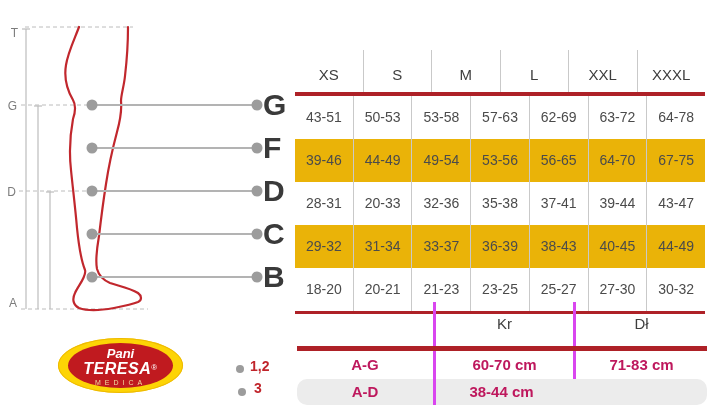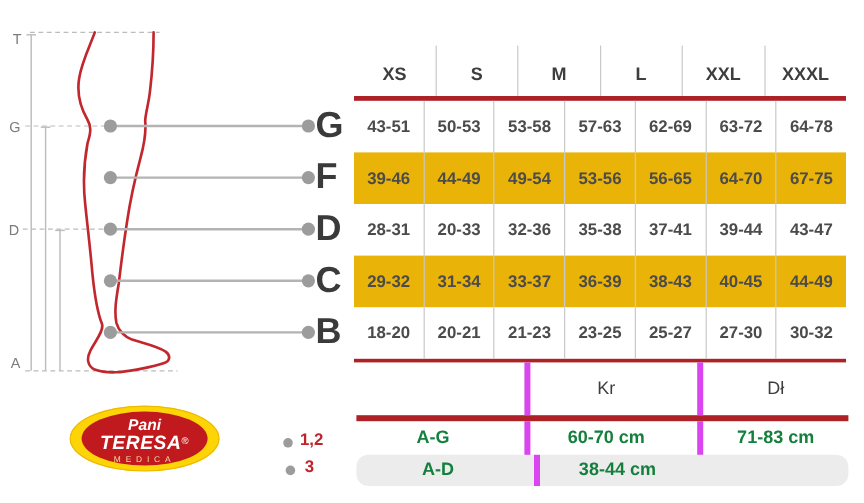--- a/index.html
+++ b/index.html
@@ -1,41 +1,41 @@
 <!DOCTYPE html>
 <html><head>
 <meta charset="utf-8">
 <style>
   html,body{margin:0;padding:0;background:#fff;}
   .stage{position:relative;width:720px;height:419px;background:#ffffff;
          font-family:"Liberation Sans",sans-serif;overflow:hidden;}
 
   
-  #size-table{position:absolute;left:295px;top:38px;width:410px;font-weight:bold;}
+  #size-table{position:absolute;left:295px;top:50px;width:410px;}
   .t-row{display:flex;}
   .t-cell{flex:1;text-align:center;box-sizing:border-box;}
   .t-cell + .t-cell{border-left:1px solid #c9c9c9;}
   .t-head .t-cell{height:42px;line-height:50px;font-size:15px;color:#3e3e3e;}
   .t-data .t-cell{height:43px;line-height:43px;font-size:14px;color:#4b4b4b;}
   .t-data.alt{background:#eab308;}
   .red-divider{background:#ae2127;}
   .h4{height:4px;} .h3{height:3px;} .h5{height:5px;}
 
   
   .row-letter{position:absolute;left:263px;width:36px;font-size:30px;font-weight:bold;
               color:#3a3a3a;line-height:30px;}
 
   
   #length-table{position:absolute;left:297px;top:302px;width:410px;}
   .lt-row{display:flex;}
   .lt-cell{text-align:center;box-sizing:border-box;}
   .lt-c0{width:136px;} .lt-c1{width:140px;} .lt-c2{width:134px;}
-  .lt-cell + .lt-cell{border-left:5px solid #d946ef;margin-left:12px;}
+  .lt-cell + .lt-cell{border-left:3px solid #d946ef;}
   .lt-head .lt-cell{height:44px;line-height:44px;font-size:15px;color:#3e3e3e;}
-  .lt-data .lt-cell{height:28px;line-height:28px;font-size:15px;font-weight:bold;color:#15803d;}
+  .lt-data .lt-cell{height:28px;line-height:28px;font-size:15px;font-weight:bold;color:#be185d;}
   .lt-data.alt{background:#ececec;border-radius:10px;}
   .lt-data.alt .lt-cell{height:26px;line-height:26px;}
 
   
   .note-dot{position:absolute;width:8px;height:8px;border-radius:50%;background:#9c9c9c;}
   .note{position:absolute;font-size:14px;font-weight:bold;color:#c0242b;line-height:22px;}
 
   
   .logo{position:absolute;left:58px;top:338px;width:125px;height:55px;}
   .logo-outer{position:absolute;left:0;top:0;width:125px;height:55px;background:#fdd405;

